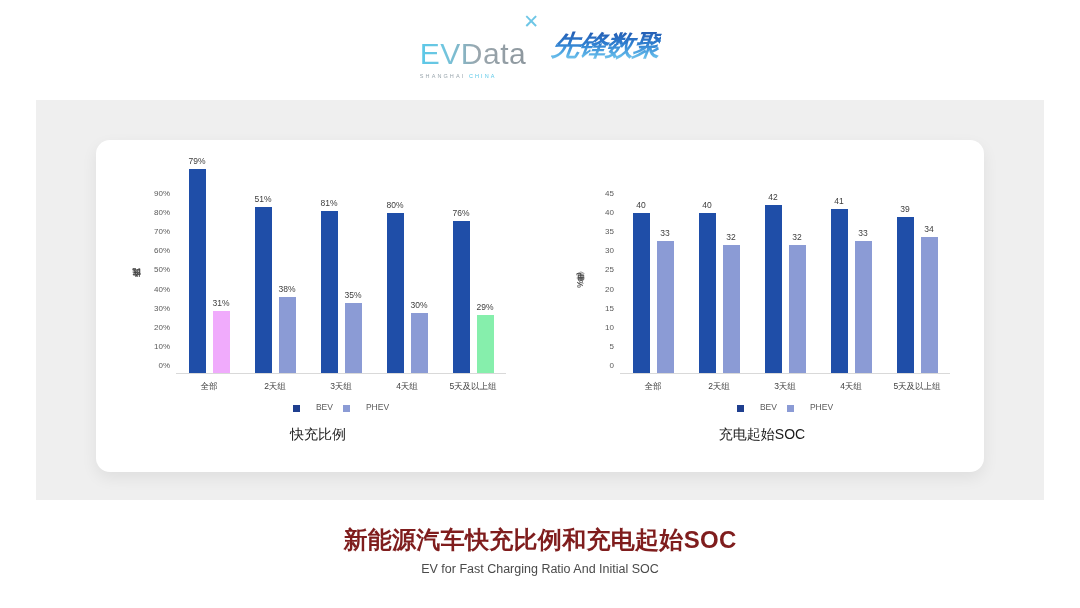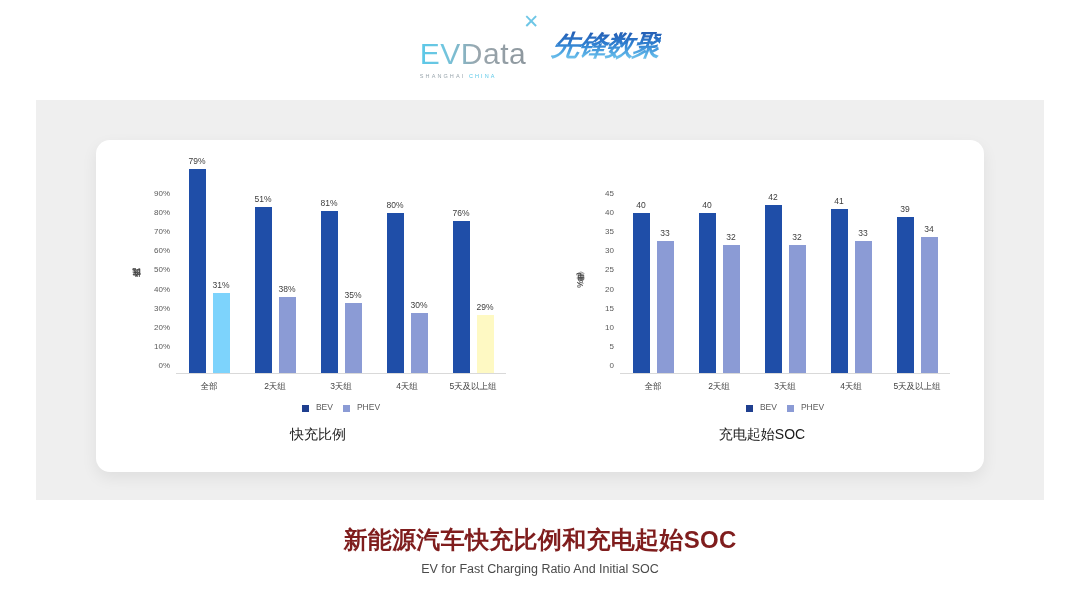--- a/index.html
+++ b/index.html
@@ -115,21 +115,21 @@
   .bar.bev { background: #1f4ea8; }
   .bar.phev { background: #8b9bd5; }
 
   .xticks { position: absolute; display: flex; width: 100%; }
   .xtick { flex: 1; text-align: center; font-size: 8.5px; color: #404040; }
 
   .legend {
     position: absolute; width: 100%;
     display: flex; justify-content: center; align-items: center; gap: 10px;
   }
-  .leg-item { display: flex; align-items: flex-end; gap: 7px; }
+  .leg-item { display: flex; align-items: flex-end; gap: 16px; }
   .swatch { width: 7px; height: 7px; display: inline-block; }
   .swatch.bev { background: #1f3f8f; }
   .swatch.phev { background: #8b9bd5; }
   .leg-label { font-size: 8.5px; color: #5a5a5a; }
 
   .chart-caption {
     position: absolute; bottom: 28px; width: 100%; text-align: center;
     font-size: 14px; color: #1a1a1a;
   }
 
@@ -173,21 +173,21 @@
               <div class="ytick">20%</div>
               <div class="ytick">10%</div>
               <div class="ytick">0%</div>
             </div>
             <div class="plot" style="left: 46px; top: 18px; width: 330px; height: 180px;">
               <div class="groups">
                 <div class="group">
                   <div class="bar bev" style="width: 17px; height: 204px; background: rgb(31, 78, 168);">
                     <span class="val">79%</span>
                   </div>
-                  <div class="bar phev" style="width: 17px; height: 80px; background: #7dd3fc;">
+                  <div class="bar phev" style="width: 17px; height: 62px; background: #f0abfc;">
                     <span class="val">31%</span>
                   </div>
                 </div>
                 <div class="group">
                   <div class="bar bev" style="width: 17px; height: 166px; background: rgb(31, 78, 168);">
                     <span class="val">51%</span>
                   </div>
                   <div class="bar phev" style="width: 17px; height: 76px; background: rgb(139, 155, 213);">
                     <span class="val">38%</span>
                   </div>
@@ -205,21 +205,21 @@
                     <span class="val">80%</span>
                   </div>
                   <div class="bar phev" style="width: 17px; height: 60px; background: rgb(139, 155, 213);">
                     <span class="val">30%</span>
                   </div>
                 </div>
                 <div class="group">
                   <div class="bar bev" style="width: 17px; height: 152px; background: rgb(31, 78, 168);">
                     <span class="val">76%</span>
                   </div>
-                  <div class="bar phev" style="width: 17px; height: 58px; background: #fef9c3;">
+                  <div class="bar phev" style="width: 17px; height: 58px; background: #86efac;">
                     <span class="val">29%</span>
                   </div>
                 </div>
               </div>
             </div>
             <div class="xticks" style="left: 46px; top: 205px; width: 330px;">
               <div class="xtick">全部</div>
               <div class="xtick">2天组</div>
               <div class="xtick">3天组</div>
               <div class="xtick">4天组</div>

